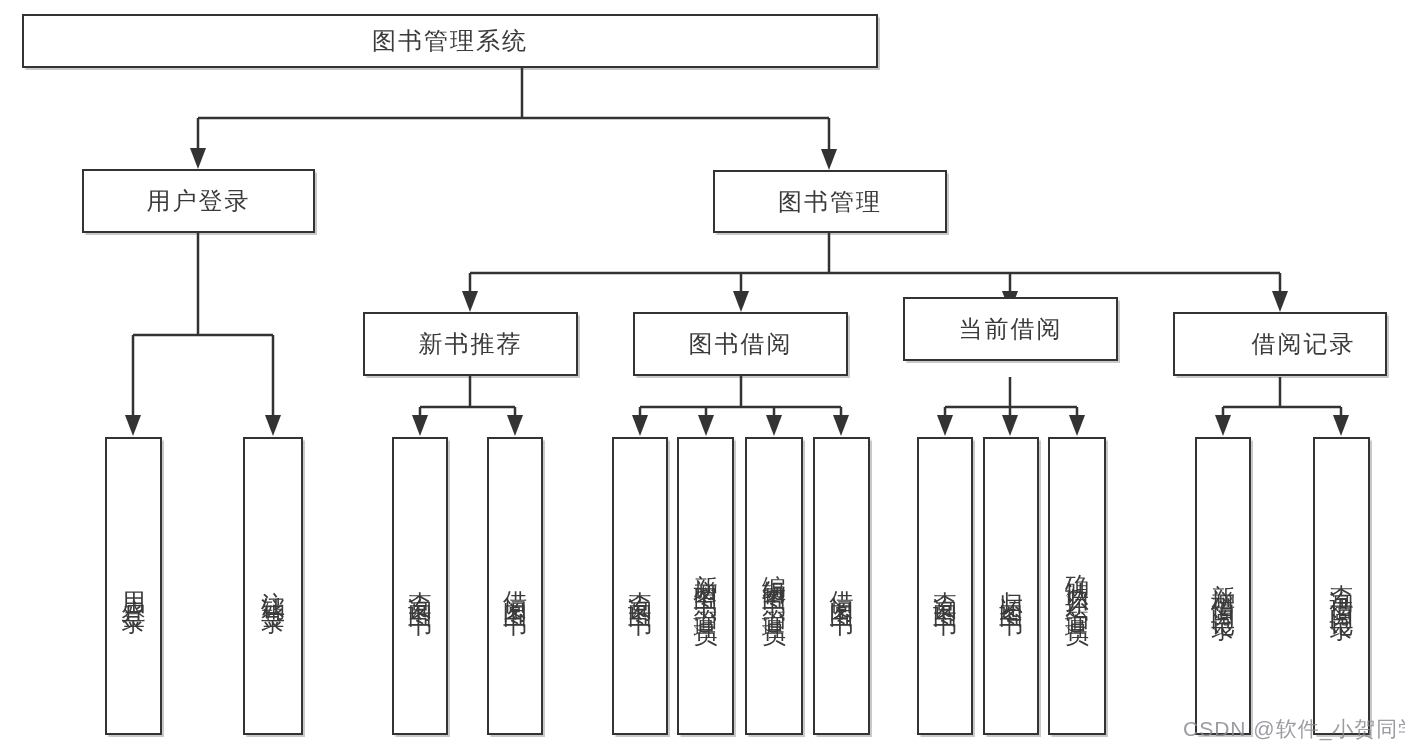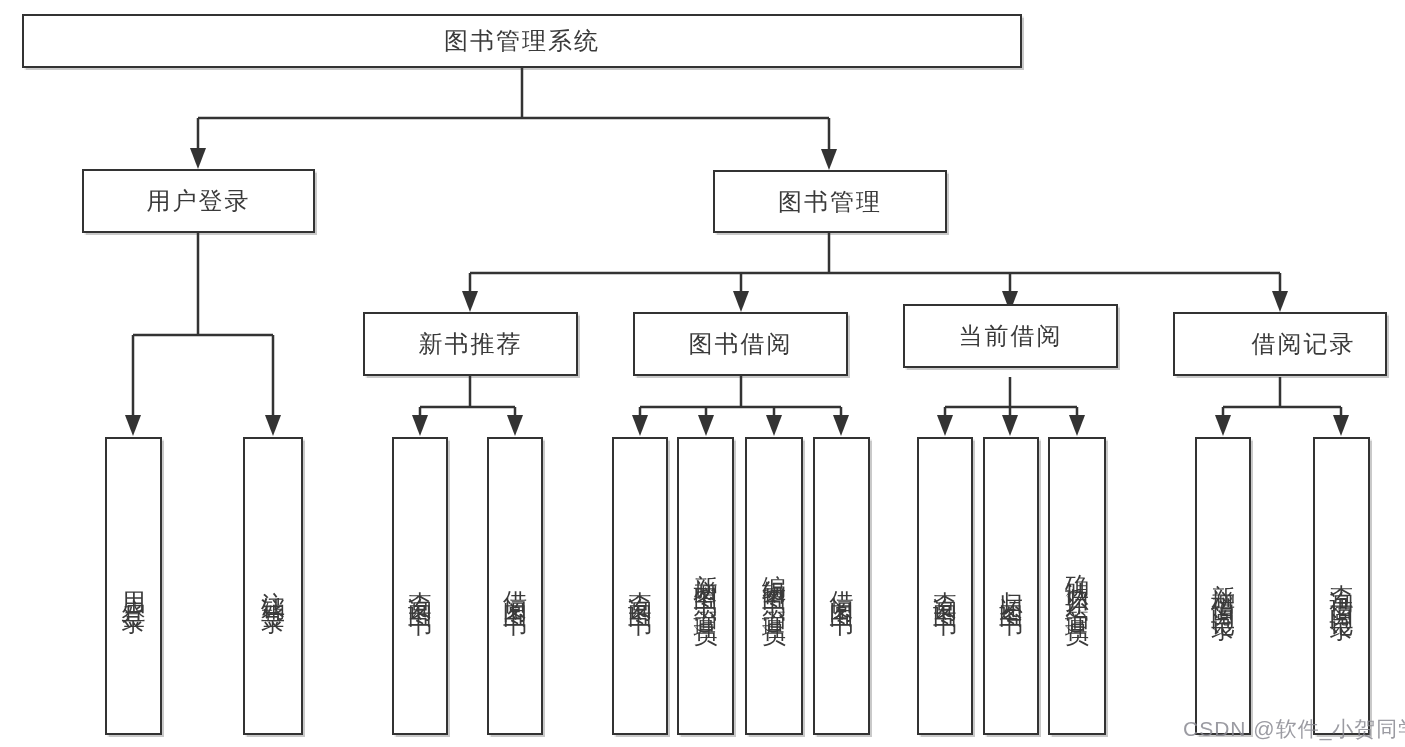--- a/index.html
+++ b/index.html
@@ -81,38 +81,38 @@
       <polygon points="766,415 782,415 774,436"></polygon>
       <polygon points="833,415 849,415 841,436"></polygon>
       <polygon points="937,415 953,415 945,436"></polygon>
       <polygon points="1002,415 1018,415 1010,436"></polygon>
       <polygon points="1069,415 1085,415 1077,436"></polygon>
       <polygon points="1215,415 1231,415 1223,436"></polygon>
       <polygon points="1333,415 1349,415 1341,436"></polygon>
     </g>
   </svg>
 
-  <div class="node h-node" style="left:22px; top:14px; width:1000px; height:54px;text-align:right;">
+  <div class="node h-node" style="left:22px; top:14px; width:856px; height:54px;text-align:right;">
     <span>图书管理系统</span>
   </div>
 
   <div class="node h-node" style="left:82px; top:169px; width:233px; height:64px;">
     <span>用户登录</span>
   </div>
   <div class="node h-node" style="left:713px; top:170px; width:234px; height:63px;text-align:center;">
     <span>图书管理</span>
   </div>
 
   <div class="node h-node" style="left:363px; top:312px; width:215px; height:64px;">
     <span>新书推荐</span>
   </div>
   <div class="node h-node" style="left:633px; top:312px; width:215px; height:64px;text-align:right;">
     <span>图书借阅</span>
   </div>
-  <div class="node h-node" style="left:903px; top:304px; width:215px; height:64px;">
+  <div class="node h-node" style="left:903px; top:297px; width:215px; height:64px;">
     <span>当前借阅</span>
   </div>
   <div class="node h-node" style="left:1173px; top:312px; width:214px; height:64px;padding-left:47px;">
     <span>借阅记录</span>
   </div>
 
   <div class="node v-node" style="left:105px; top:437px; width:57px; height:298px;">
     <span>用户登录</span>
   </div>
   <div class="node v-node" style="left:243px; top:437px; width:60px; height:298px;">

